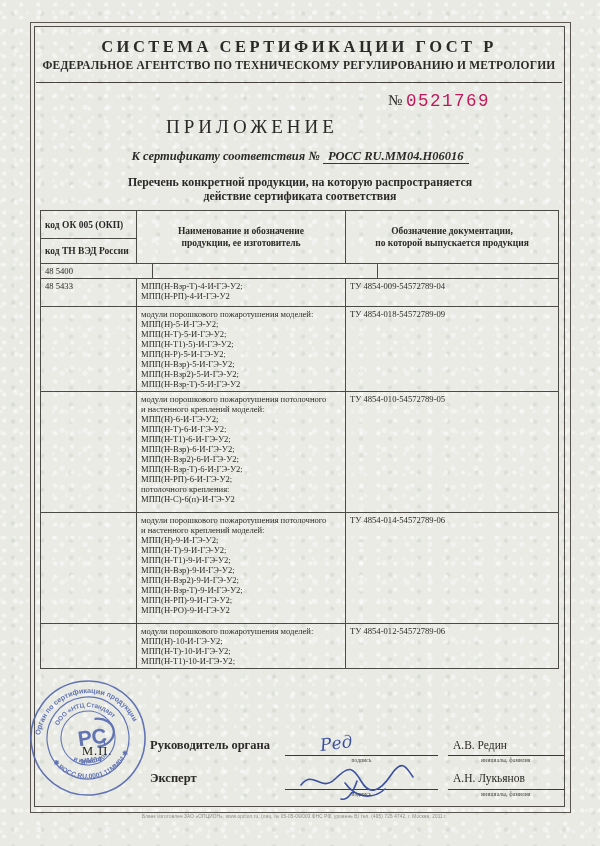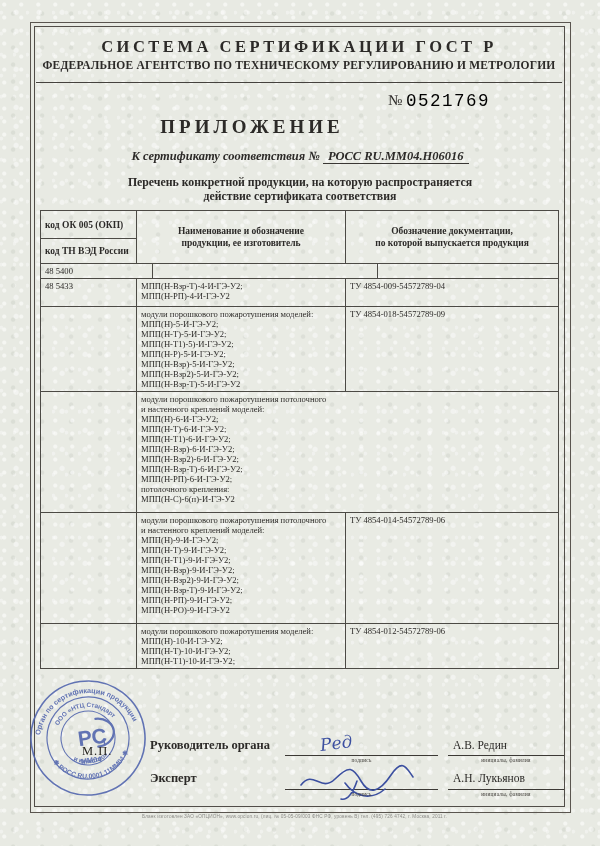--- a/index.html
+++ b/index.html
@@ -18,21 +18,21 @@
   .frame-outer{left:30px;top:22px;width:539px;height:789px;border:1px solid #5a554f;}
   .frame-inner{left:34px;top:26px;width:529px;height:779px;border:1.5px solid #514d48;}
 
   .header-box{left:36px;top:28px;width:526px;height:54px;border-bottom:1.5px solid #45423e;text-align:center;}
   .hdr1{margin-top:9px;font-size:16.5px;font-weight:bold;letter-spacing:3.5px;}
   .hdr2{margin-top:2px;font-size:11.5px;font-weight:bold;letter-spacing:.2px;}
 
   .serial{left:388px;top:91px;width:180px;font-size:15px;white-space:nowrap;}
   .serial .digits{font-family:"Liberation Mono", monospace;font-size:17.5px;letter-spacing:1.5px;vertical-align:-1px;}
 
-  .doc-title{left:0;top:116px;width:504px;text-align:center;font-size:19px;font-weight:bold;letter-spacing:4px;}
+  .doc-title{left:0;top:116px;width:504px;text-align:center;font-size:19px;font-weight:normal;letter-spacing:4px;}
   .subtitle{left:0;top:149px;width:600px;text-align:center;font-size:12.5px;font-weight:bold;font-style:italic;}
   .subtitle .cert-no{border-bottom:1px solid #3a3734;padding:0 5px;font-weight:bold;}
   .desc{left:0;top:175px;width:600px;text-align:center;font-size:11.8px;font-weight:bold;line-height:14px;}
 
   .ptable{left:40px;top:210px;width:517px;border:1px solid #4c4a45;background:rgba(255,255,255,0.06);}
   .trow{display:grid;grid-template-columns:95px 209px 1fr;border-top:1px solid #4c4a45;}
   .trow:first-child{border-top:none;}
   .tcell{padding:2px 4px;font-size:8.6px;line-height:10px;white-space:pre-line;}
   .tcell + .tcell{border-left:1px solid #4c4a45;}
   .thead-col1{display:flex;flex-direction:column;padding:0;}
@@ -82,21 +82,21 @@
 <div class="abs frame-outer"></div>
 <div class="abs frame-inner"></div>
 
 <div class="abs header-box">
   <div class="hdr1">СИСТЕМА СЕРТИФИКАЦИИ ГОСТ Р</div>
   <div class="hdr2">ФЕДЕРАЛЬНОЕ АГЕНТСТВО ПО ТЕХНИЧЕСКОМУ РЕГУЛИРОВАНИЮ И МЕТРОЛОГИИ</div>
 </div>
 
 <div class="abs serial">
   <span>№</span>
-  <span class="digits" style="color:#000000">0521769</span>
+  <span class="digits" style="color:#be185d">0521769</span>
 </div>
 
 <div class="abs doc-title">ПРИЛОЖЕНИЕ</div>
 
 <div class="abs subtitle">
   <span>К сертификату соответствия №</span>
   <span class="cert-no">РОСС RU.MM04.H06016</span>
 </div>
 
 <div class="abs desc" style="white-space:pre-line;">Перечень конкретной продукции,  на которую распространяется
@@ -143,20 +143,21 @@
 и настенного креплений моделей:
 МПП(Н)-6-И-ГЭ-У2;
 МПП(Н-Т)-6-И-ГЭ-У2;
 МПП(Н-Т1)-6-И-ГЭ-У2;
 МПП(Н-Взр)-6-И-ГЭ-У2;
 МПП(Н-Взр2)-6-И-ГЭ-У2;
 МПП(Н-Взр-Т)-6-И-ГЭ-У2;
 МПП(Н-РП)-6-И-ГЭ-У2;
 потолочного крепления:
 МПП(Н-С)-6(п)-И-ГЭ-У2</div>
+    <div class="tcell">ТУ 4854-010-54572789-05</div>
   </div>
   <div class="trow r4">
     <div class="tcell"></div>
     <div class="tcell">модули порошкового пожаротушения потолочного
 и настенного креплений моделей:
 МПП(Н)-9-И-ГЭ-У2;
 МПП(Н-Т)-9-И-ГЭ-У2;
 МПП(Н-Т1)-9-И-ГЭ-У2;
 МПП(Н-Взр)-9-И-ГЭ-У2;
 МПП(Н-Взр2)-9-И-ГЭ-У2;

